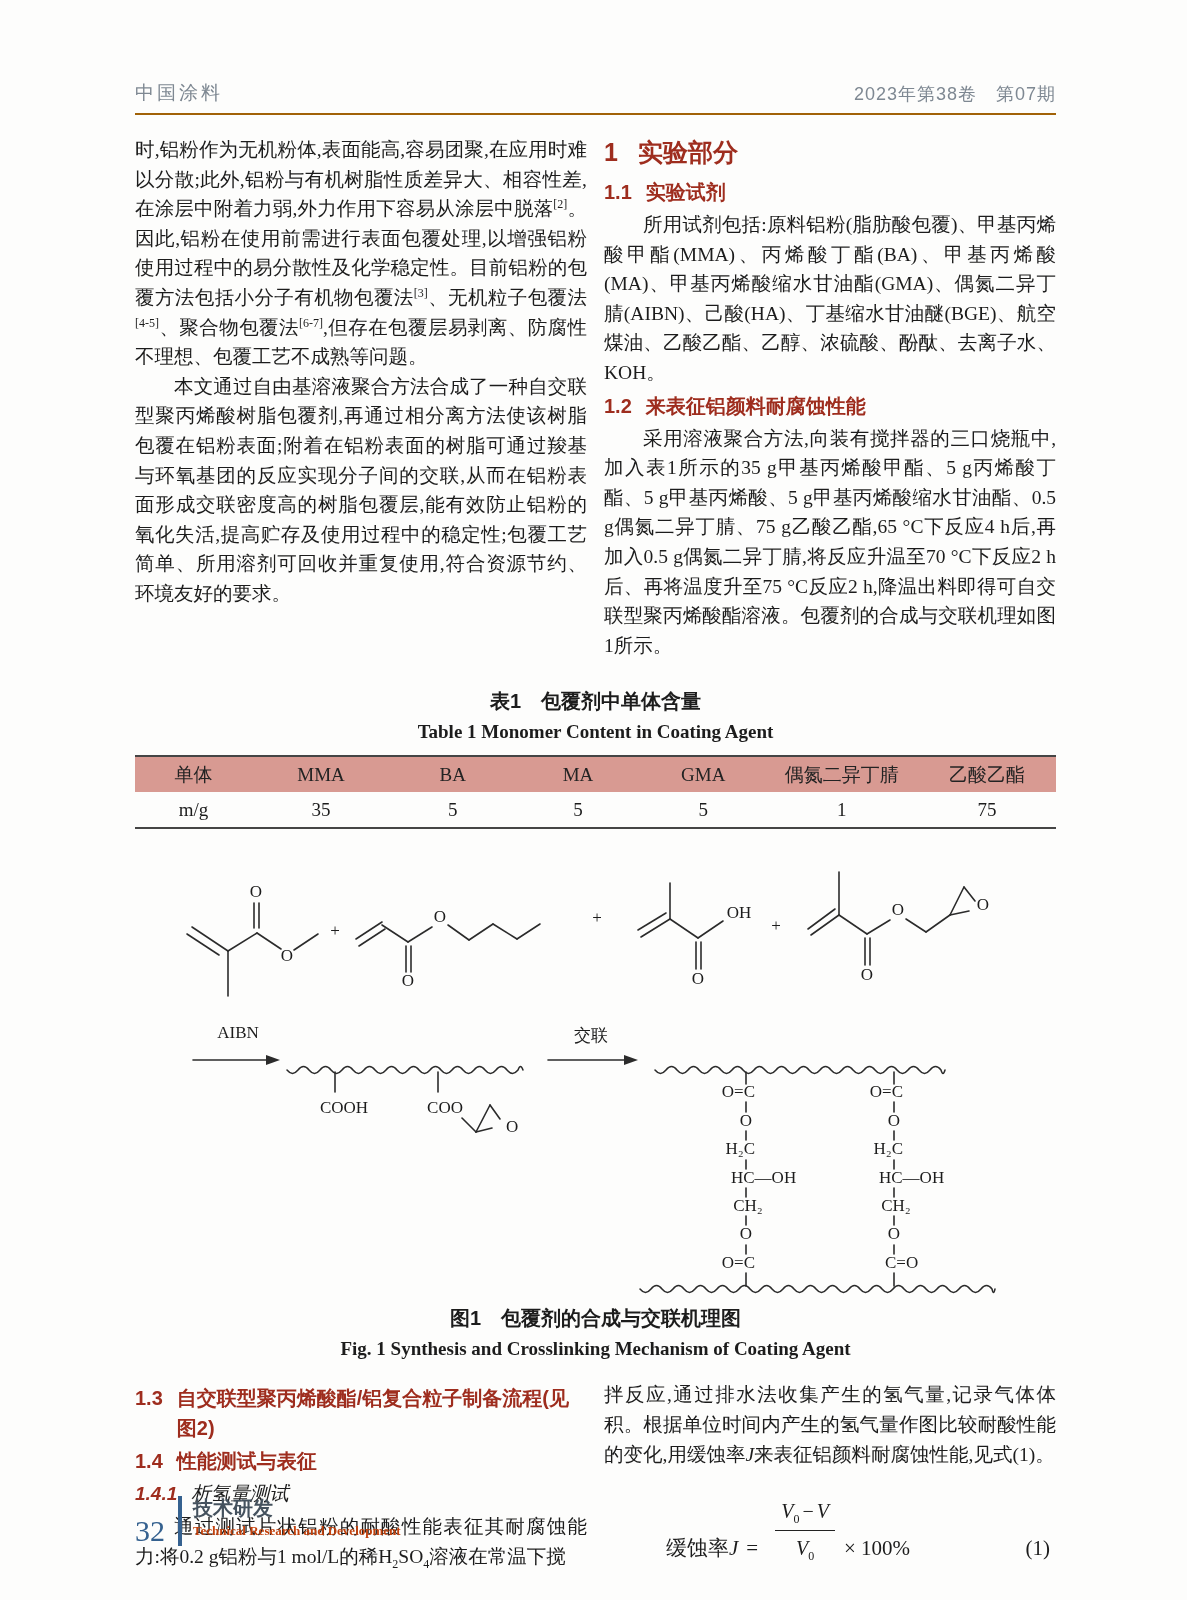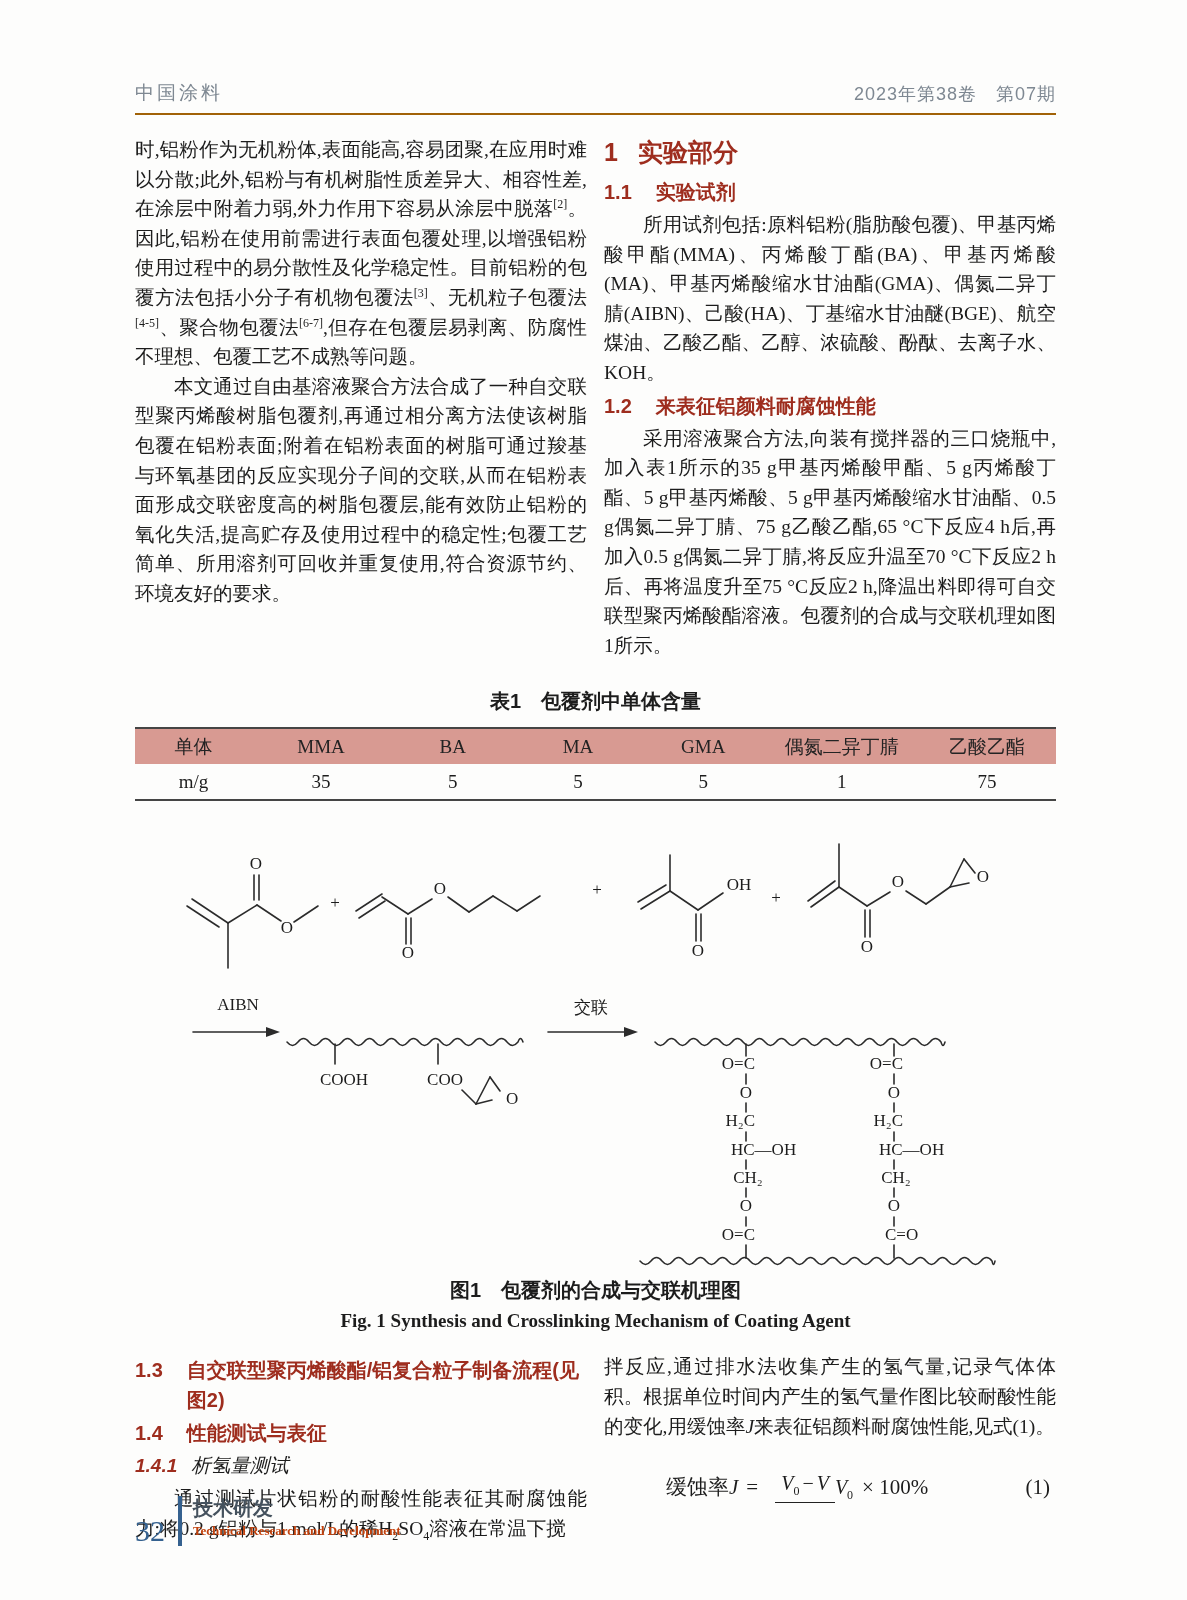--- a/index.html
+++ b/index.html
@@ -25,21 +25,21 @@
   sup{font-size:12px;line-height:0;}
   sub{font-size:12px;line-height:0;}
   .sec1{
     color:#9e2d1e;font-family:"Liberation Sans","DejaVu Sans",sans-serif;
     font-weight:bold;font-size:25px;line-height:34px;margin:0 0 8px 0;
     display:flex;gap:20px;
   }
   .sec2{
     color:#9e2d1e;font-family:"Liberation Sans","DejaVu Sans",sans-serif;
     font-weight:bold;font-size:20px;line-height:30px;margin:3px 0 3px 0;
-    display:flex;gap:24px;text-align:left;
+    display:flex;gap:14px;text-align:left;
   }
   .sec2 .t{flex:1;}
   .sec3{display:flex;gap:14px;line-height:30px;margin:3px 0;font-style:italic;}
   .sec3 .n{color:#9e2d1e;font-family:"Liberation Sans","DejaVu Sans",sans-serif;font-weight:bold;font-size:19px;}
   .sec3 .t{font-size:19.5px;}
   
   .cap-zh{text-align:center;font-family:"Liberation Sans","DejaVu Sans",sans-serif;font-weight:bold;font-size:20px;margin-top:28px;}
   .cap-en{text-align:center;font-weight:bold;font-size:19px;margin-top:6px;}
   table.monomer{width:100%;border-collapse:collapse;margin-top:12px;
     border-top:2.5px solid #454545;border-bottom:2.5px solid #454545;table-layout:fixed;}
@@ -49,21 +49,21 @@
   .mg{}
   
   .figure{margin-top:10px;}
   .fig-cap-zh{text-align:center;font-family:"Liberation Sans","DejaVu Sans",sans-serif;font-weight:bold;font-size:20px;margin-top:2px;}
   .fig-cap-en{text-align:center;font-weight:bold;font-size:19px;margin-top:6px;}
   
   .cols.bottom{margin-top:20px;}
   
   .formula{display:flex;align-items:flex-end;margin-top:28px;padding-left:62px;font-size:21px;position:relative;}
   .formula i{font-style:italic;}
-  .frac{display:inline-flex;flex-direction:row;align-items:center;margin:0 9px;font-size:20px;}
+  .frac{display:inline-flex;flex-direction:column;align-items:center;margin:0 9px;font-size:20px;}
   .frac .num{padding:0 6px 3px;border-bottom:1.7px solid #222;}
   .frac .den{padding-top:3px;}
   .eq-tag{position:absolute;right:6px;}
   
   .pagefoot{position:absolute;left:135px;top:1496px;display:flex;}
   .pagenum{font-size:30px;color:#35618f;margin-right:13px;align-self:flex-end;line-height:30px;}
   .footbar{width:4px;height:50px;background:#35618f;margin-right:11px;}
   .foot-zh{font-size:20px;font-weight:bold;color:#45525e;font-family:"Liberation Sans","DejaVu Sans",sans-serif;line-height:24px;}
   .foot-en{font-size:13px;color:#c2410c;font-weight:bold;margin-top:3px;}
   
@@ -100,20 +100,21 @@
       <p class="indent">所用试剂包括:原料铝粉(脂肪酸包覆)、甲基丙烯酸甲酯(MMA)、丙烯酸丁酯(BA)、甲基丙烯酸(MA)、甲基丙烯酸缩水甘油酯(GMA)、偶氮二异丁腈(AIBN)、己酸(HA)、丁基缩水甘油醚(BGE)、航空煤油、乙酸乙酯、乙醇、浓硫酸、酚酞、去离子水、KOH。</p>
       <h2 class="sec2">
         <span>1.2</span>
         <span class="t">来表征铝颜料耐腐蚀性能</span>
       </h2>
       <p class="indent">采用溶液聚合方法,向装有搅拌器的三口烧瓶中,加入表1所示的35 g甲基丙烯酸甲酯、5 g丙烯酸丁酯、5 g甲基丙烯酸、5 g甲基丙烯酸缩水甘油酯、0.5 g偶氮二异丁腈、75 g乙酸乙酯,65 °C下反应4 h后,再加入0.5 g偶氮二异丁腈,将反应升温至70 °C下反应2 h后、再将温度升至75 °C反应2 h,降温出料即得可自交联型聚丙烯酸酯溶液。包覆剂的合成与交联机理如图1所示。</p>
     </div>
   </div>
 
   <div class="cap-zh">表1　包覆剂中单体含量</div>
+  <div class="cap-en">Table 1   Monomer Content in Coating Agent</div>
   <table class="monomer">
     <colgroup>
       <col style="width:12.7%">
         <col style="width:15%">
         <col style="width:13.6%">
         <col style="width:13.6%">
       <col style="width:13.6%">
         <col style="width:16.5%">
         <col style="width:15%">
     </colgroup>

